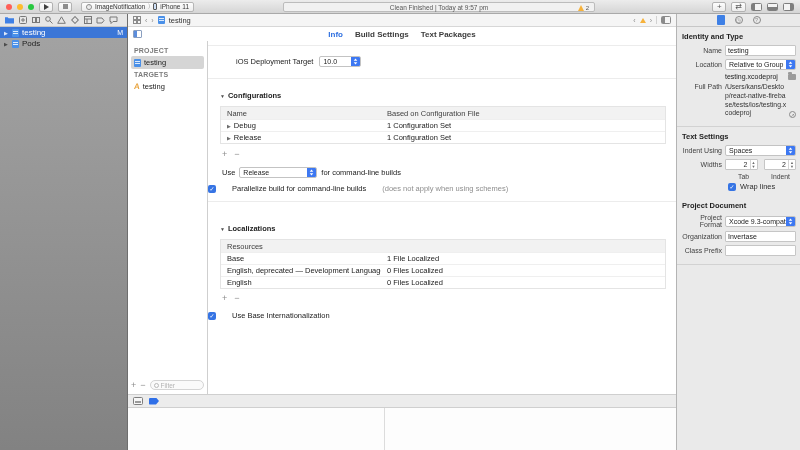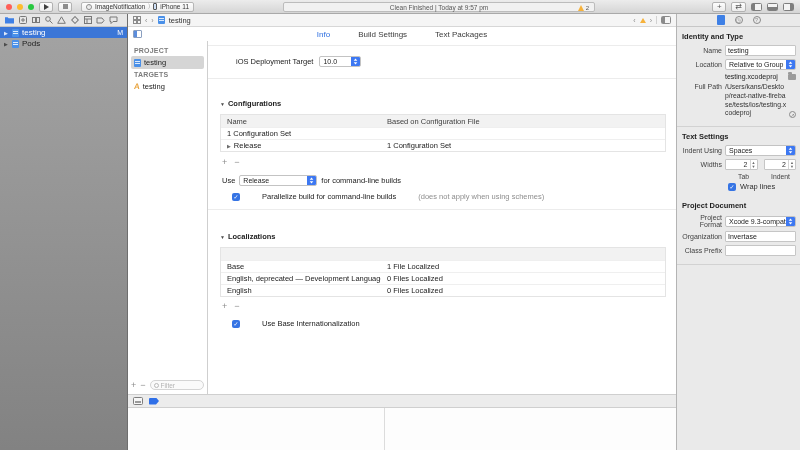--- a/index.html
+++ b/index.html
@@ -85,21 +85,21 @@
     display:flex; align-items:center; padding:0 5px; gap:4px;
     font-size:7.5px; color:#333;
   }
   .jb-ico { color:#8b8b8b; font-size:7px; }
   .jumpbar-right { margin-left:auto; display:flex; align-items:center; gap:4px; color:#8b8b8b;}
   .mini-tri { width:0;height:0;border-left:3px solid transparent;border-right:3px solid transparent;border-bottom:5px solid #f6b23c;}
   .vline { width:1px; height:8px; background:#d2d2d2; }
   .ed-layout-ico { width:10px; height:8px; border:1px solid #8b8b8b; border-radius:1.5px; position:relative;}
   .ed-layout-ico::before{content:"";position:absolute;left:0;top:0;bottom:0;width:3px;background:#8b8b8b;}
 
-  .tabstrip { height:14px; display:flex; align-items:center; justify-content:center; gap:28px; font-size:8px; color:#3c3c3c; position:relative;}
+  .tabstrip { height:14px; display:flex; align-items:center; justify-content:center; gap:12px; font-size:8px; color:#3c3c3c; position:relative;font-weight:bold;}
   .tab.selected { color:#2e6fe0; }
   .pt-toggle { position:absolute; left:5px; top:3px; width:9px; height:8px; border:1px solid #8a9fc0; border-radius:1px;}
   .pt-toggle::before{content:"";position:absolute;left:0;top:0;bottom:0;width:3px;background:#5b8ddd;}
 
   .editor-body { position:absolute; top:27px; left:0; right:0; bottom:56px; display:flex; }
   .proj-list { width:80px; border-right:1px solid #cfcfcf; position:relative; padding-top:4px; }
   .pl-header { font-size:7px; font-weight:bold; color:#7c7c7c; padding:2px 0 2px 6px; letter-spacing:.2px;}
   .pl-item { height:13px; display:flex; align-items:center; gap:3px; margin:0 3px; padding:0 3px; border-radius:2px; font-size:7.5px; color:#222;}
   .pl-item.selected { background:#d5d5d5; }
   .target-ico { color:#e8a33d; font-weight:bold; font-size:8px; transform:skewX(-6deg); }
@@ -120,21 +120,21 @@
   .trow.head { background:#f2f2f2; border-top:none; color:#3e3e3e; }
   .tc1 { width:160px; padding-left:6px; display:flex; align-items:center; gap:3px; overflow:hidden; white-space:nowrap;}
   .tc2 { flex:1; padding-left:6px; overflow:hidden; white-space:nowrap;}
   .row-disc { font-size:5px; color:#6e6e6e; }
   .pm-row { display:flex; gap:7px; margin:5px 0 0 14px; color:#8d8d8d; font-size:9px;}
   .use-row { display:flex; align-items:center; gap:4px; margin:8px 0 0 14px; }
   .drop { height:11px; background:#fff; border:1px solid #c3c3c3; border-radius:2px; display:flex; align-items:stretch; overflow:hidden;}
   .drop-val { flex:1; display:flex; align-items:center; padding:0 3px; font-size:7px; color:#222; white-space:nowrap; overflow:hidden;}
   .drop-cap { width:9px; background:#3d78f2; display:flex; align-items:center; justify-content:center; flex-shrink:0;}
   .cb { width:8px; height:8px; border-radius:2px; background:#3674e4; color:#fff; font-size:6px; line-height:8px; text-align:center; flex-shrink:0;}
-  .cb-row { display:flex; align-items:center; gap:22px; margin-left:24px; }
+  .cb-row { display:flex; align-items:center; gap:16px; }
   .note { color:#8e8e8e; }
 
   .debugbar {
     position:absolute; left:0; right:0; bottom:42px; height:14px;
     background:#ececec; border-top:1px solid #cfcfcf; border-bottom:1px solid #cfcfcf;
     display:flex; align-items:center; gap:6px; padding:0 5px;
   }
   .dbg-toggle { width:10px; height:8px; border:1px solid #7e7e7e; border-radius:1.5px; position:relative; background:#f6f6f6;}
   .dbg-toggle::before{content:"";position:absolute;left:1px;right:1px;bottom:1px;height:2px;background:#9a9a9a;}
   .bp-ico { width:10px; height:7px; background:#2f6fe8; border-radius:1px; clip-path:polygon(0 0,70% 0,100% 50%,70% 100%,0 100%); }
@@ -341,30 +341,34 @@
             <span class="drop-cap">
                 <svg width="5" height="7">
                   <path d="M2.5 0.5L4.3 2.8H0.7z" fill="#fff"></path>
                   <path d="M2.5 6.5L0.7 4.2H4.3z" fill="#fff"></path>
                 </svg>
               </span>
           </span>
         </div>
 
         <div class="hsep" style="margin-top:11px"></div>
-        <div class="sec-h" style="margin-top:20px">
+        <div class="sec-h" style="margin-top:12px">
           <span class="dt">▼</span>
           <span>Configurations</span>
         </div>
         <div class="cfg-table" style="margin-top:6px">
           <div class="trow head">
             <span class="tc1">Name</span>
             <span class="tc2">Based on Configuration File</span>
           </div>
           <div class="trow">
+            <span class="tc1">
+                <span class="row-disc">▶</span>
+                <span>Debug</span>
+              </span>
             <span class="tc2">1 Configuration Set</span>
           </div>
           <div class="trow">
             <span class="tc1">
                 <span class="row-disc">▶</span>
                 <span>Release</span>
               </span>
             <span class="tc2">1 Configuration Set</span>
           </div>
         </div>
@@ -391,20 +395,21 @@
           <span class="note">(does not apply when using schemes)</span>
         </div>
 
         <div class="hsep" style="margin-top:8px"></div>
         <div class="sec-h" style="margin-top:22px">
           <span class="dt">▼</span>
           <span>Localizations</span>
         </div>
         <div class="cfg-table" style="margin-top:6px">
           <div class="trow head">
+            <span class="tc2">Resources</span>
           </div>
           <div class="trow">
             <span class="tc1">Base</span>
             <span class="tc2">1 File Localized</span>
           </div>
           <div class="trow">
             <span class="tc1">English, deprecated — Development Language</span>
             <span class="tc2">0 Files Localized</span>
           </div>
           <div class="trow">

